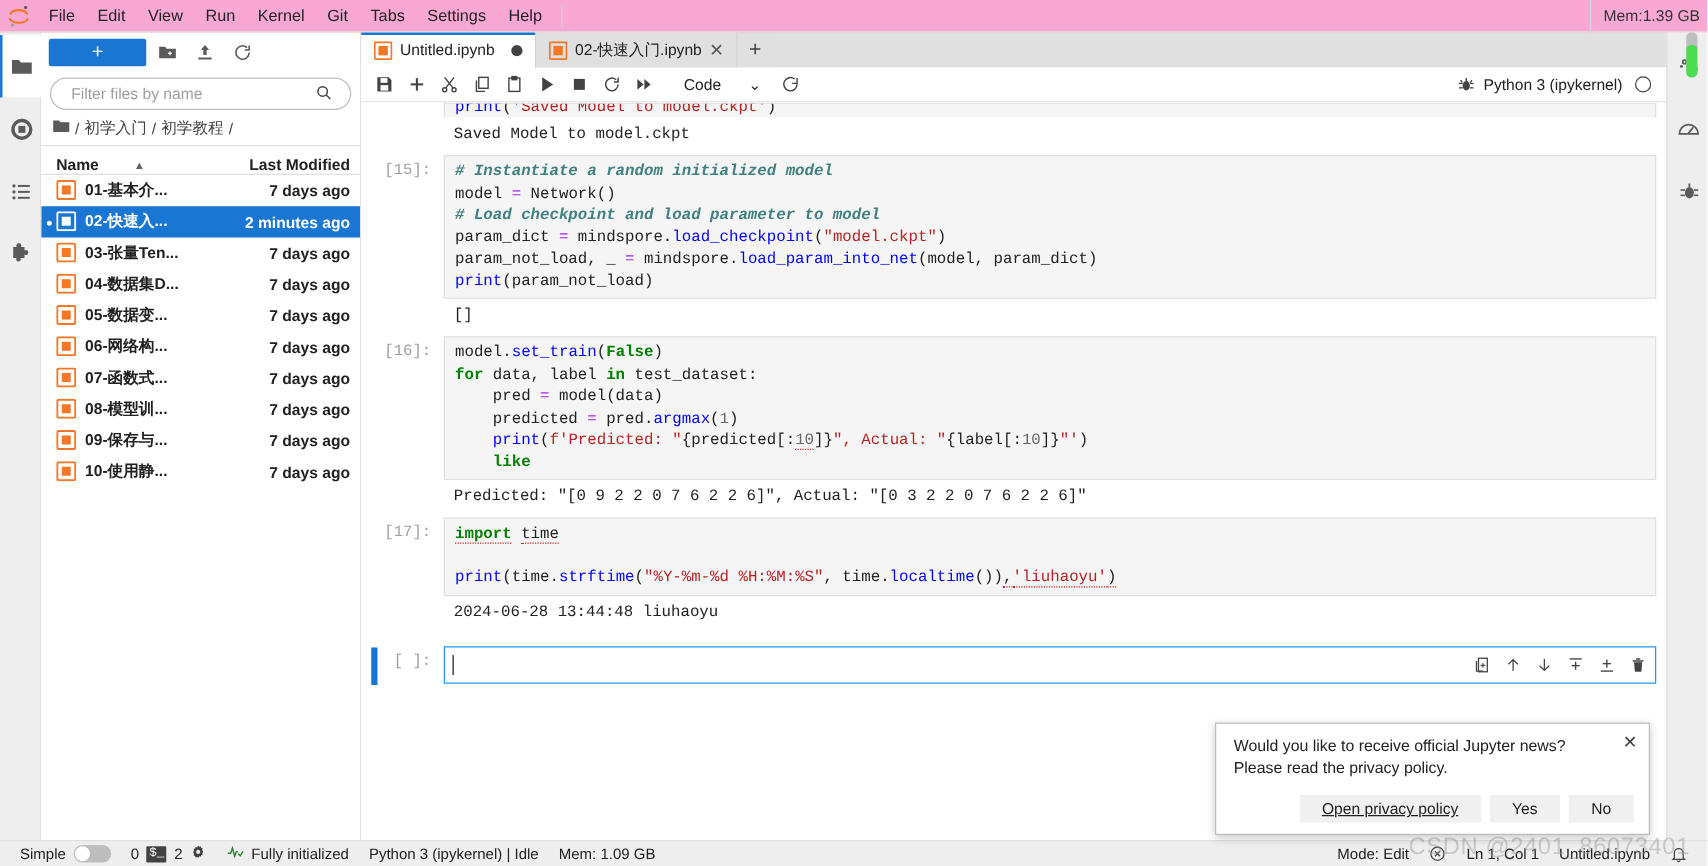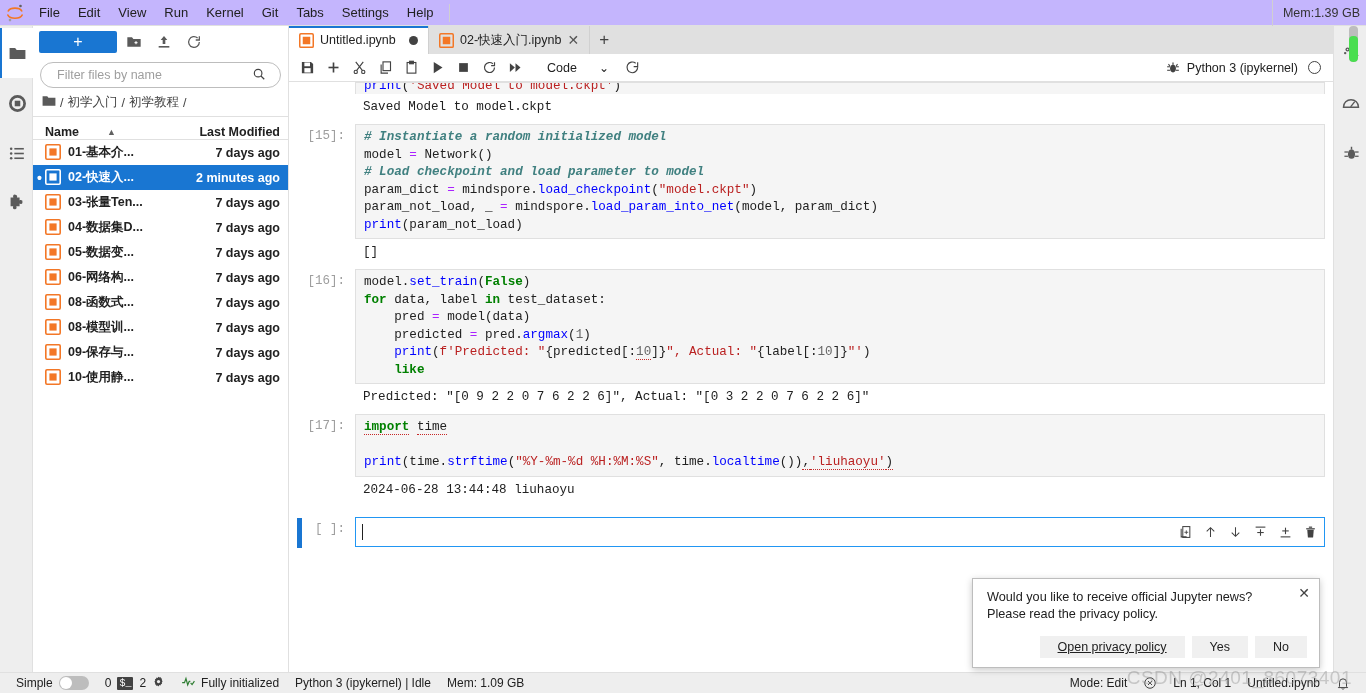--- a/index.html
+++ b/index.html
@@ -11,21 +11,21 @@
     font-size: 13px;
     color: #212121;
     background: #fff;
   }
   #app { position: relative; width: 1366px; height: 693px; display: flex; flex-direction: column; }
 
   
   .menubar {
     height: 26px; min-height: 26px;
     display: flex; align-items: center;
-    background: #c4b5fd;
+    background: #f9a8d4;
     border-bottom: 1px solid #e0e0e0;
     position: relative;
   }
   .jp-logo { width: 30px; height: 26px; display:flex; align-items:center; justify-content:center; }
   .menu-items { display: flex; align-items: center; height: 26px; }
   .menu-item {
     padding: 0 9px; height: 26px; line-height: 26px;
     font-size: 13px; color: #212121; cursor: pointer; white-space: nowrap;
   }
   .menubar-divider { width:1px; height:18px; background:#d0d0d0; margin-left:6px; }
@@ -425,21 +425,21 @@
                 <rect x="5.5" y="5.5" width="9" height="9" fill="#f37726"></rect>
               </svg></span>
             <span class="fname">06-网络构...</span>
             <span class="fmod">7 days ago</span>
           </div>
           <div class="fb-row">
             <span class="nbicon"><svg width="16" height="16" viewBox="0 0 20 20">
                 <rect x="1" y="1" width="18" height="18" rx="1.5" fill="none" stroke="#f37726" stroke-width="2"></rect>
                 <rect x="5.5" y="5.5" width="9" height="9" fill="#f37726"></rect>
               </svg></span>
-            <span class="fname">08-函数式...</span>
+            <span class="fname">07-函数式...</span>
             <span class="fmod">7 days ago</span>
           </div>
           <div class="fb-row">
             <span class="nbicon"><svg width="16" height="16" viewBox="0 0 20 20">
                 <rect x="1" y="1" width="18" height="18" rx="1.5" fill="none" stroke="#f37726" stroke-width="2"></rect>
                 <rect x="5.5" y="5.5" width="9" height="9" fill="#f37726"></rect>
               </svg></span>
             <span class="fname">08-模型训...</span>
             <span class="fmod">7 days ago</span>
           </div>

